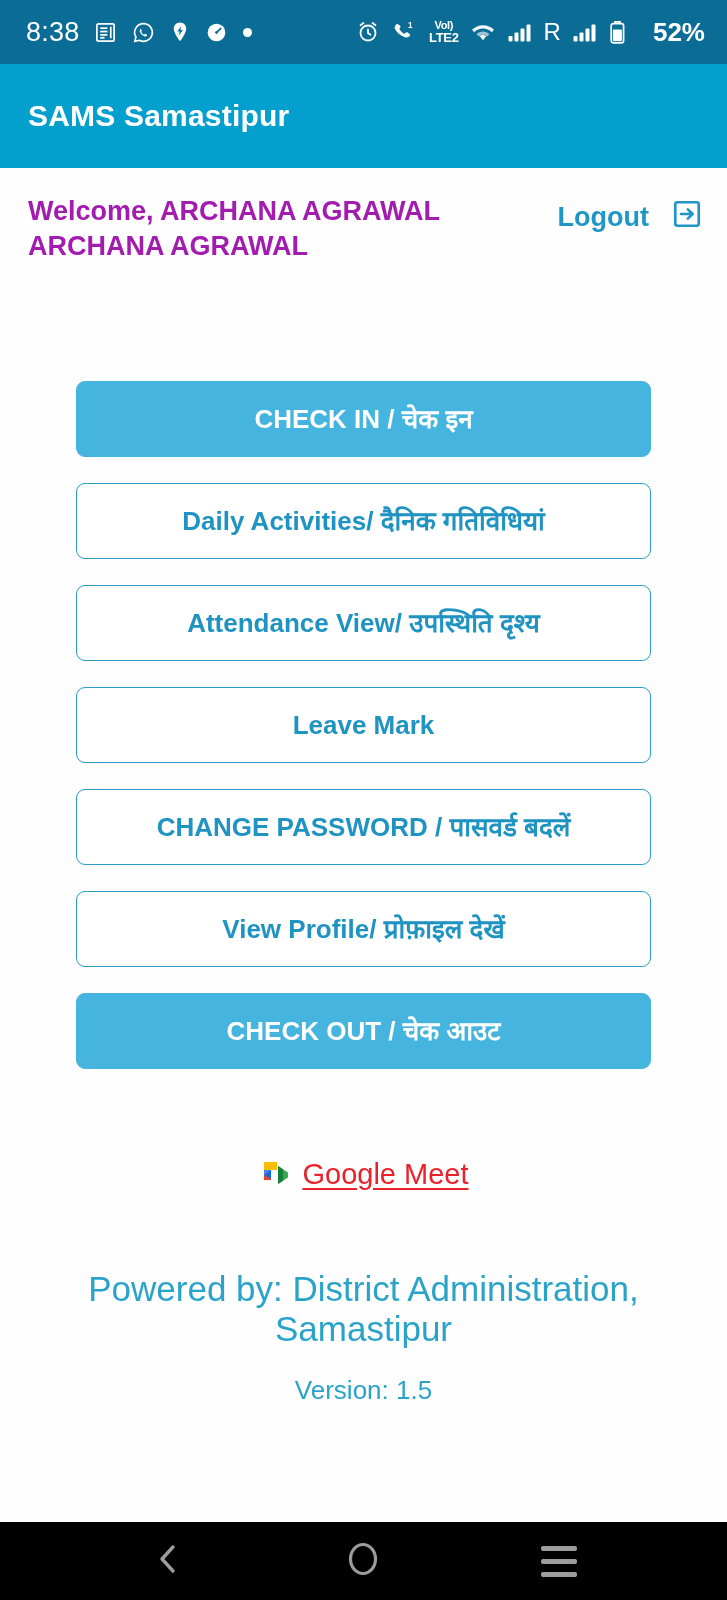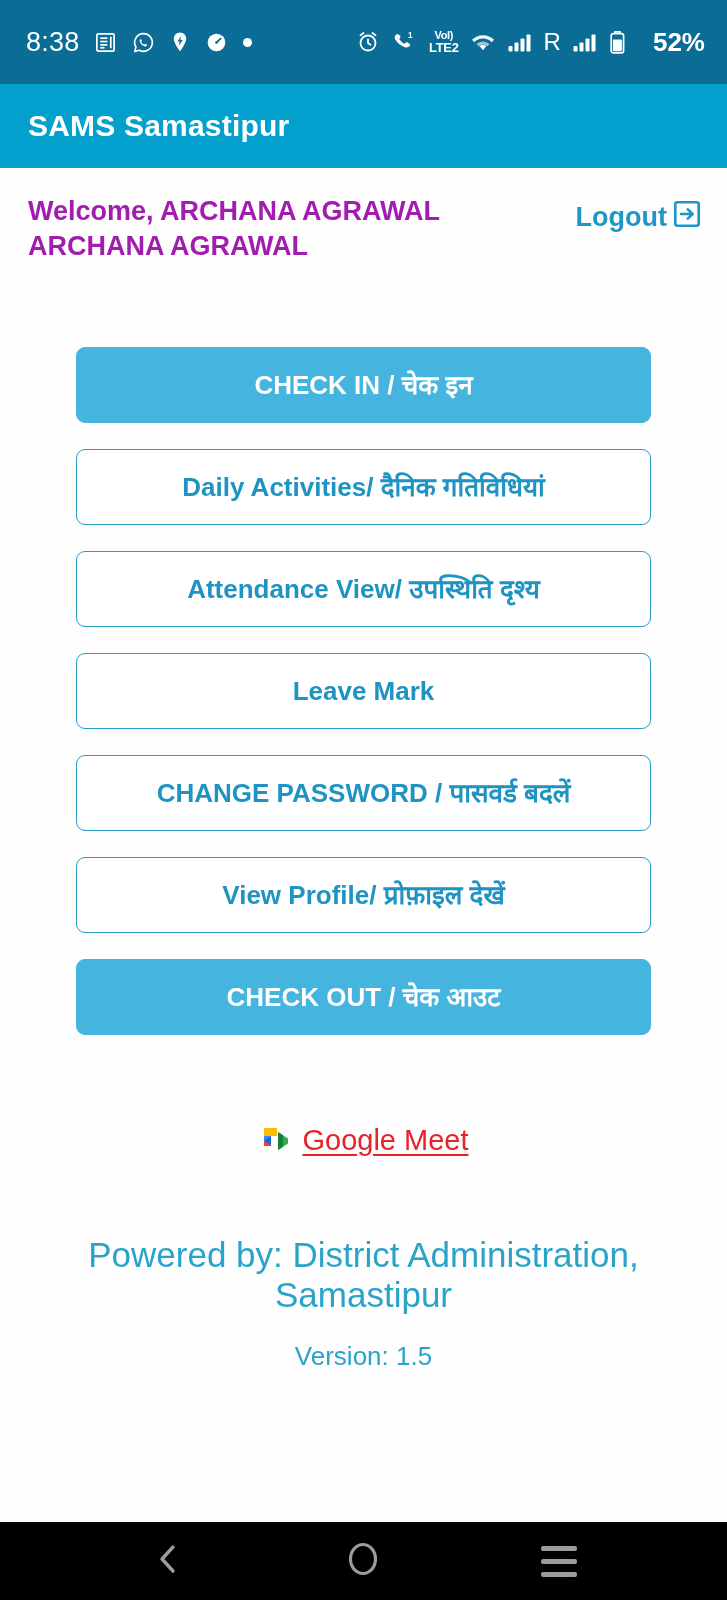--- a/index.html
+++ b/index.html
@@ -14,21 +14,21 @@
     position: relative;
     width: 727px;
     height: 1600px;
     background: #fefefe;
     display: flex;
     flex-direction: column;
   }
 
   
   .statusbar {
-    height: 84px;
+    height: 64px;
     background: #0b6d96;
     color: #ffffff;
     display: flex;
     align-items: center;
     justify-content: space-between;
     padding: 0 22px 0 26px;
     flex: 0 0 auto;
   }
   .sb-left { display: flex; align-items: center; gap: 15px; }
   .sb-right { display: flex; align-items: center; gap: 11px; }
@@ -39,21 +39,21 @@
   .volte {
     display: inline-flex; flex-direction: column; align-items: center;
     line-height: 1; font-weight: 700; letter-spacing: -.3px;
   }
   .volte .v1 { font-size: 11px; }
   .volte .v2 { font-size: 13px; }
   .sb-r { font-size: 24px; font-weight: 500; }
 
   
   .appbar {
-    height: 84px;
+    height: 104px;
     background: #03a0ce;
     display: flex;
     align-items: center;
     padding-left: 28px;
     flex: 0 0 auto;
   }
   .appbar-title {
     color: #ffffff;
     font-size: 30px;
     font-weight: 700;
@@ -71,33 +71,33 @@
   .welcome-text {
     color: #a21caf;
     font-size: 27px;
     font-weight: 600;
     line-height: 1.28;
     max-width: 470px;
   }
   .logout-btn {
     display: flex;
     align-items: center;
-    gap: 4px;
+    gap: 22px;
     color: #1f96c6;
     font-size: 27px;
     font-weight: 600;
     background: none;
     border: none;
     cursor: pointer;
     padding-top: 4px;
   }
 
   
   .btn-stack {
-    margin-top: 84px;
+    margin-top: 118px;
     padding: 0 76px;
     display: flex;
     flex-direction: column;
     gap: 26px;
     flex: 0 0 auto;
   }
   .mbtn {
     height: 76px;
     border-radius: 9px;
     font-size: 26px;

